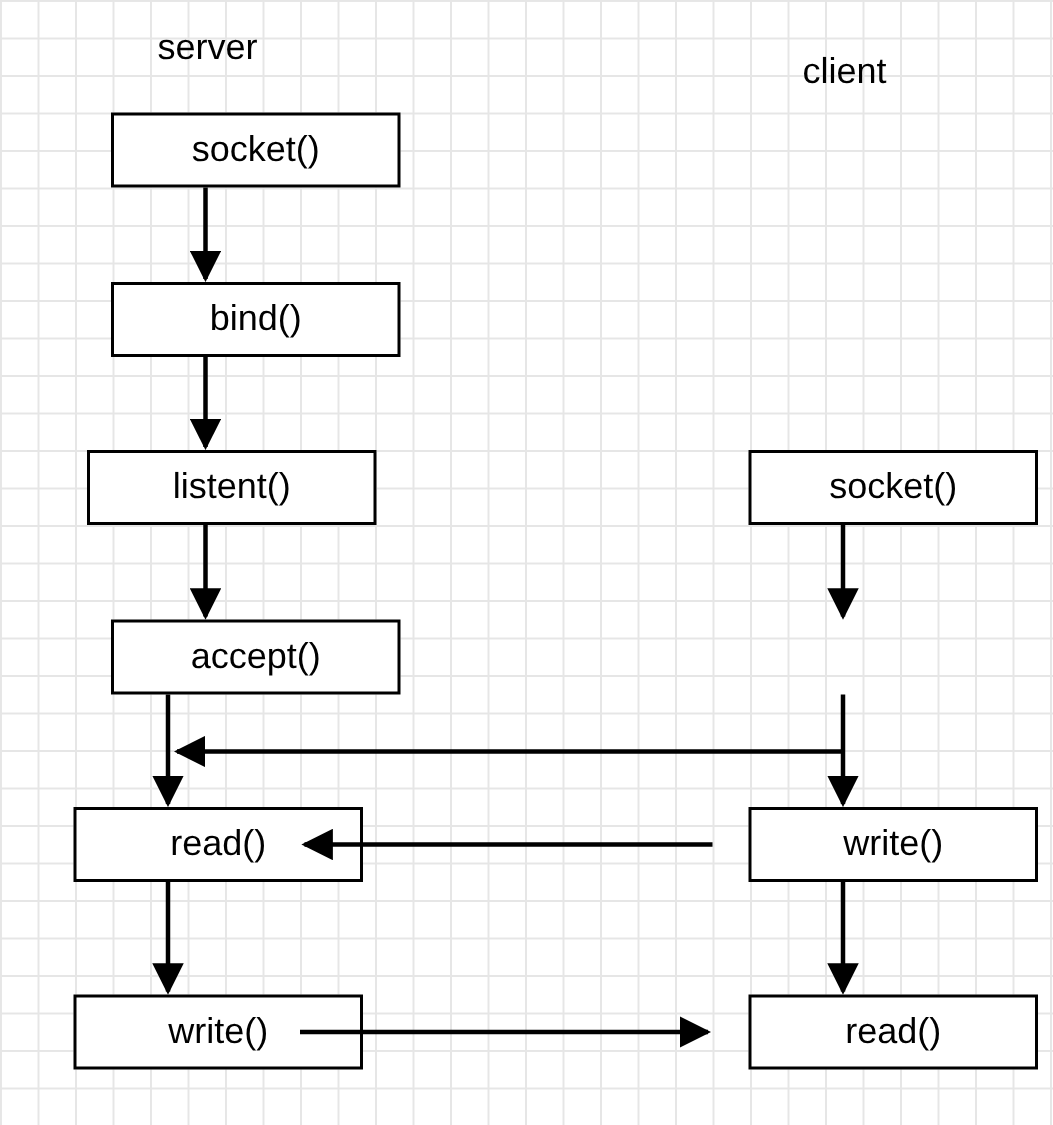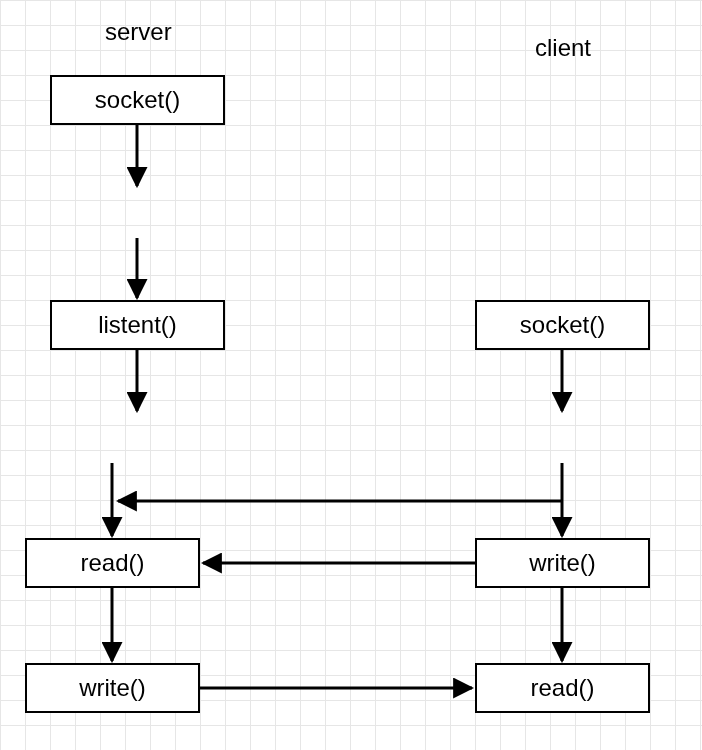--- a/index.html
+++ b/index.html
@@ -21,29 +21,30 @@
     background-color: #ffffff;
     padding-left: 16px;
   }
   .title {
     position: absolute;
     font-size: 24px;
     color: #000;
   }
   .node {
     position: absolute;
-    width: 175px;
+    width: 193px;
     height: 50px;
     border: 2px solid #000;
     background: #fff;
     display: flex;
     align-items: center;
     justify-content: center;
     font-size: 24px;
     box-sizing: border-box;
+    margin-left: 24px;
   }
   svg.edges {
     position: absolute;
     left: 0; top: 0;
     width: 702px;
     height: 750px;
     pointer-events: none;
   }
   .watermark {
     position: absolute;
@@ -57,21 +58,23 @@
 </style>
 </head>
 <body>
 
 <div class="canvas">
 
   <div class="title" style="left:105px; top:18px;">server</div>
   <div class="title" style="left:535px; top:34px;">client</div>
 
   <div class="node" style="left:50px; top:75px;">socket()</div>
-  <div class="node" style="left:50px; top:300px;">listent()</div>
+  <div class="node" style="left:50px; top:188px;">bind()</div>
+  <div class="node" style="left:34px; top:300px;">listent()</div>
+  <div class="node" style="left:50px; top:413px;">accept()</div>
   <div class="node" style="left:25px; top:538px;">read()</div>
   <div class="node" style="left:25px; top:663px;">write()</div>
 
   <div class="node" style="left:475px; top:300px;">socket()</div>
   <div class="node" style="left:475px; top:538px;">write()</div>
   <div class="node" style="left:475px; top:663px;">read()</div>
 
   <svg class="edges">
     <defs>
       <marker id="arrow" viewBox="0 0 10 10" refX="9" refY="5" markerWidth="7" markerHeight="7" orient="auto-start-reverse">

